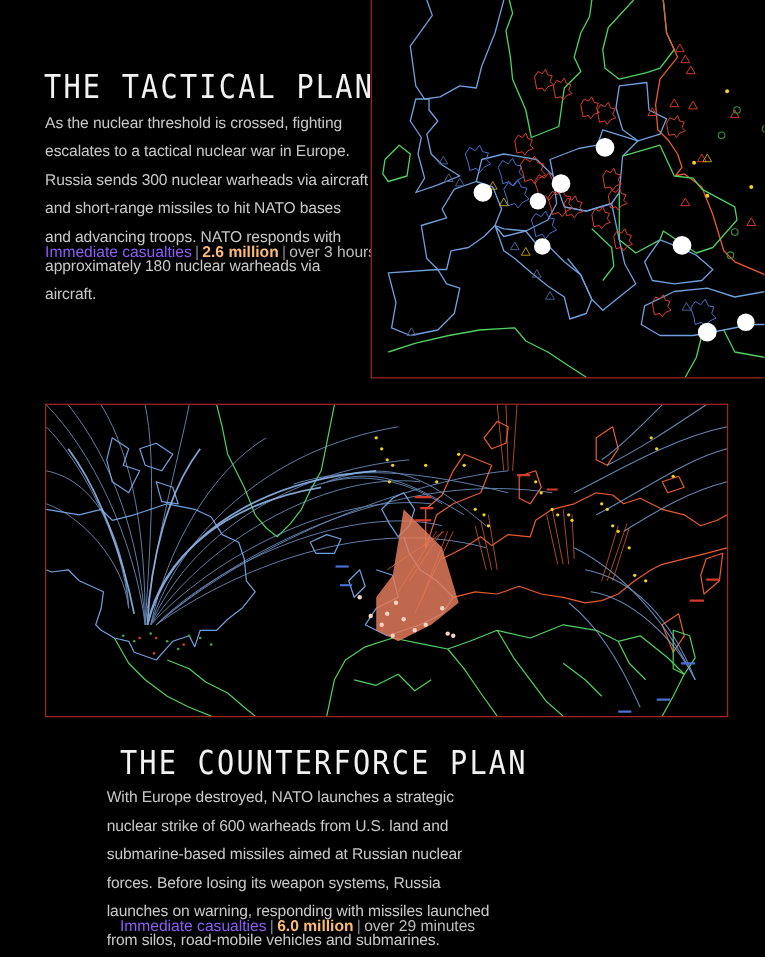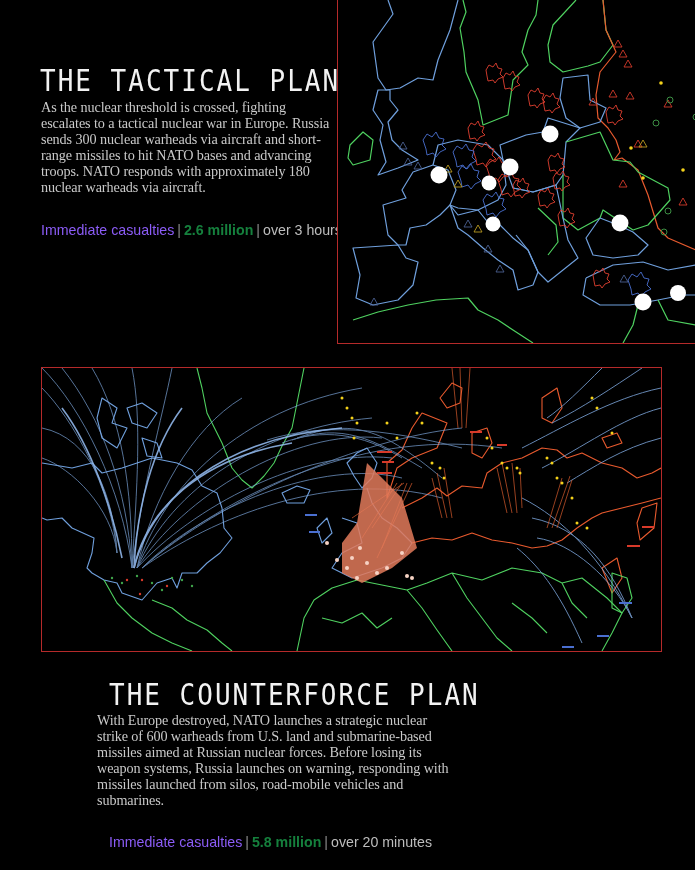--- a/index.html
+++ b/index.html
@@ -3,29 +3,29 @@
 <meta charset="utf-8">
 <style>
   html, body { margin: 0; padding: 0; background: #000; }
   body { width: 695px; height: 870px; position: relative; overflow: hidden; font-family: "Liberation Sans", sans-serif; }
   .title {
     position: absolute; color: #f2f2f2; font-family: "DejaVu Sans Mono", monospace;
     font-weight: normal; letter-spacing: 2px; transform: scaleY(1.15); transform-origin: left top;
     white-space: nowrap;
   }
   .body-text {
-    position: absolute; color: #c9c9c9; font-family: Liberation Serif, serif;
-    font-size: 14.2px; line-height: 16px; letter-spacing: -0.1px;
+    position: absolute; color: #c9c9c9; font-family: Liberation Sans, sans-serif;
+    font-size: 14.2px; line-height: 26px; letter-spacing: -0.1px;
   }
   .casualty {
     position: absolute; font-family: "Liberation Sans", sans-serif; font-size: 14.2px; color: #bdbdbd; white-space: nowrap;
   }
   .casualty .lbl { color: #8b5cf6; }
   .casualty .sep { color: #8a8a8a; margin: 0 3px; }
-  .casualty .num { color: #15803d; font-weight: bold; }
+  .casualty .num { color: #fdba74; font-weight: bold; }
   .map { position: absolute; background: #000; }
   .map svg { display: block; }
   #map-top { left: 337px; top: 0px; width: 358px; height: 343px; border-left: 1.5px solid #b52a2a; border-bottom: 1.5px solid #b52a2a; }
   #map-bottom { left: 41px; top: 367px; width: 619px; height: 283px; border: 1.5px solid #b52a2a; }
 </style>
 </head>
 <body>
 
 <div class="title" style="left:40px; top:63px; font-size:26px;">THE TACTICAL PLAN</div>
 
@@ -295,14 +295,14 @@
         <circle cx="98" cy="226" r="1.2"></circle>
     </g>
   </svg>
 </div>
 
 <div class="title" style="left:109px; top:677px; font-size:26px;">THE COUNTERFORCE PLAN</div>
 
 <div class="body-text" style="left:97px; top:712px; width:360px;">With Europe destroyed, NATO launches a strategic nuclear strike of 600 warheads from U.S. land and submarine-based missiles aimed at Russian nuclear forces. Before losing its weapon systems, Russia launches on warning, responding with missiles launched from silos, road-mobile vehicles and submarines.</div>
 
 <div class="casualty" style="left:109px; top:834px;">
-  <span class="lbl">Immediate casualties</span><span class="sep">|</span><span class="num">5.8 million</span><span class="sep">|</span><span>over 20 minutes</span>
+  <span class="lbl">Immediate casualties</span><span class="sep">|</span><span class="num">6.0 million</span><span class="sep">|</span><span>over 29 minutes</span>
 </div>
 
 </body></html>

